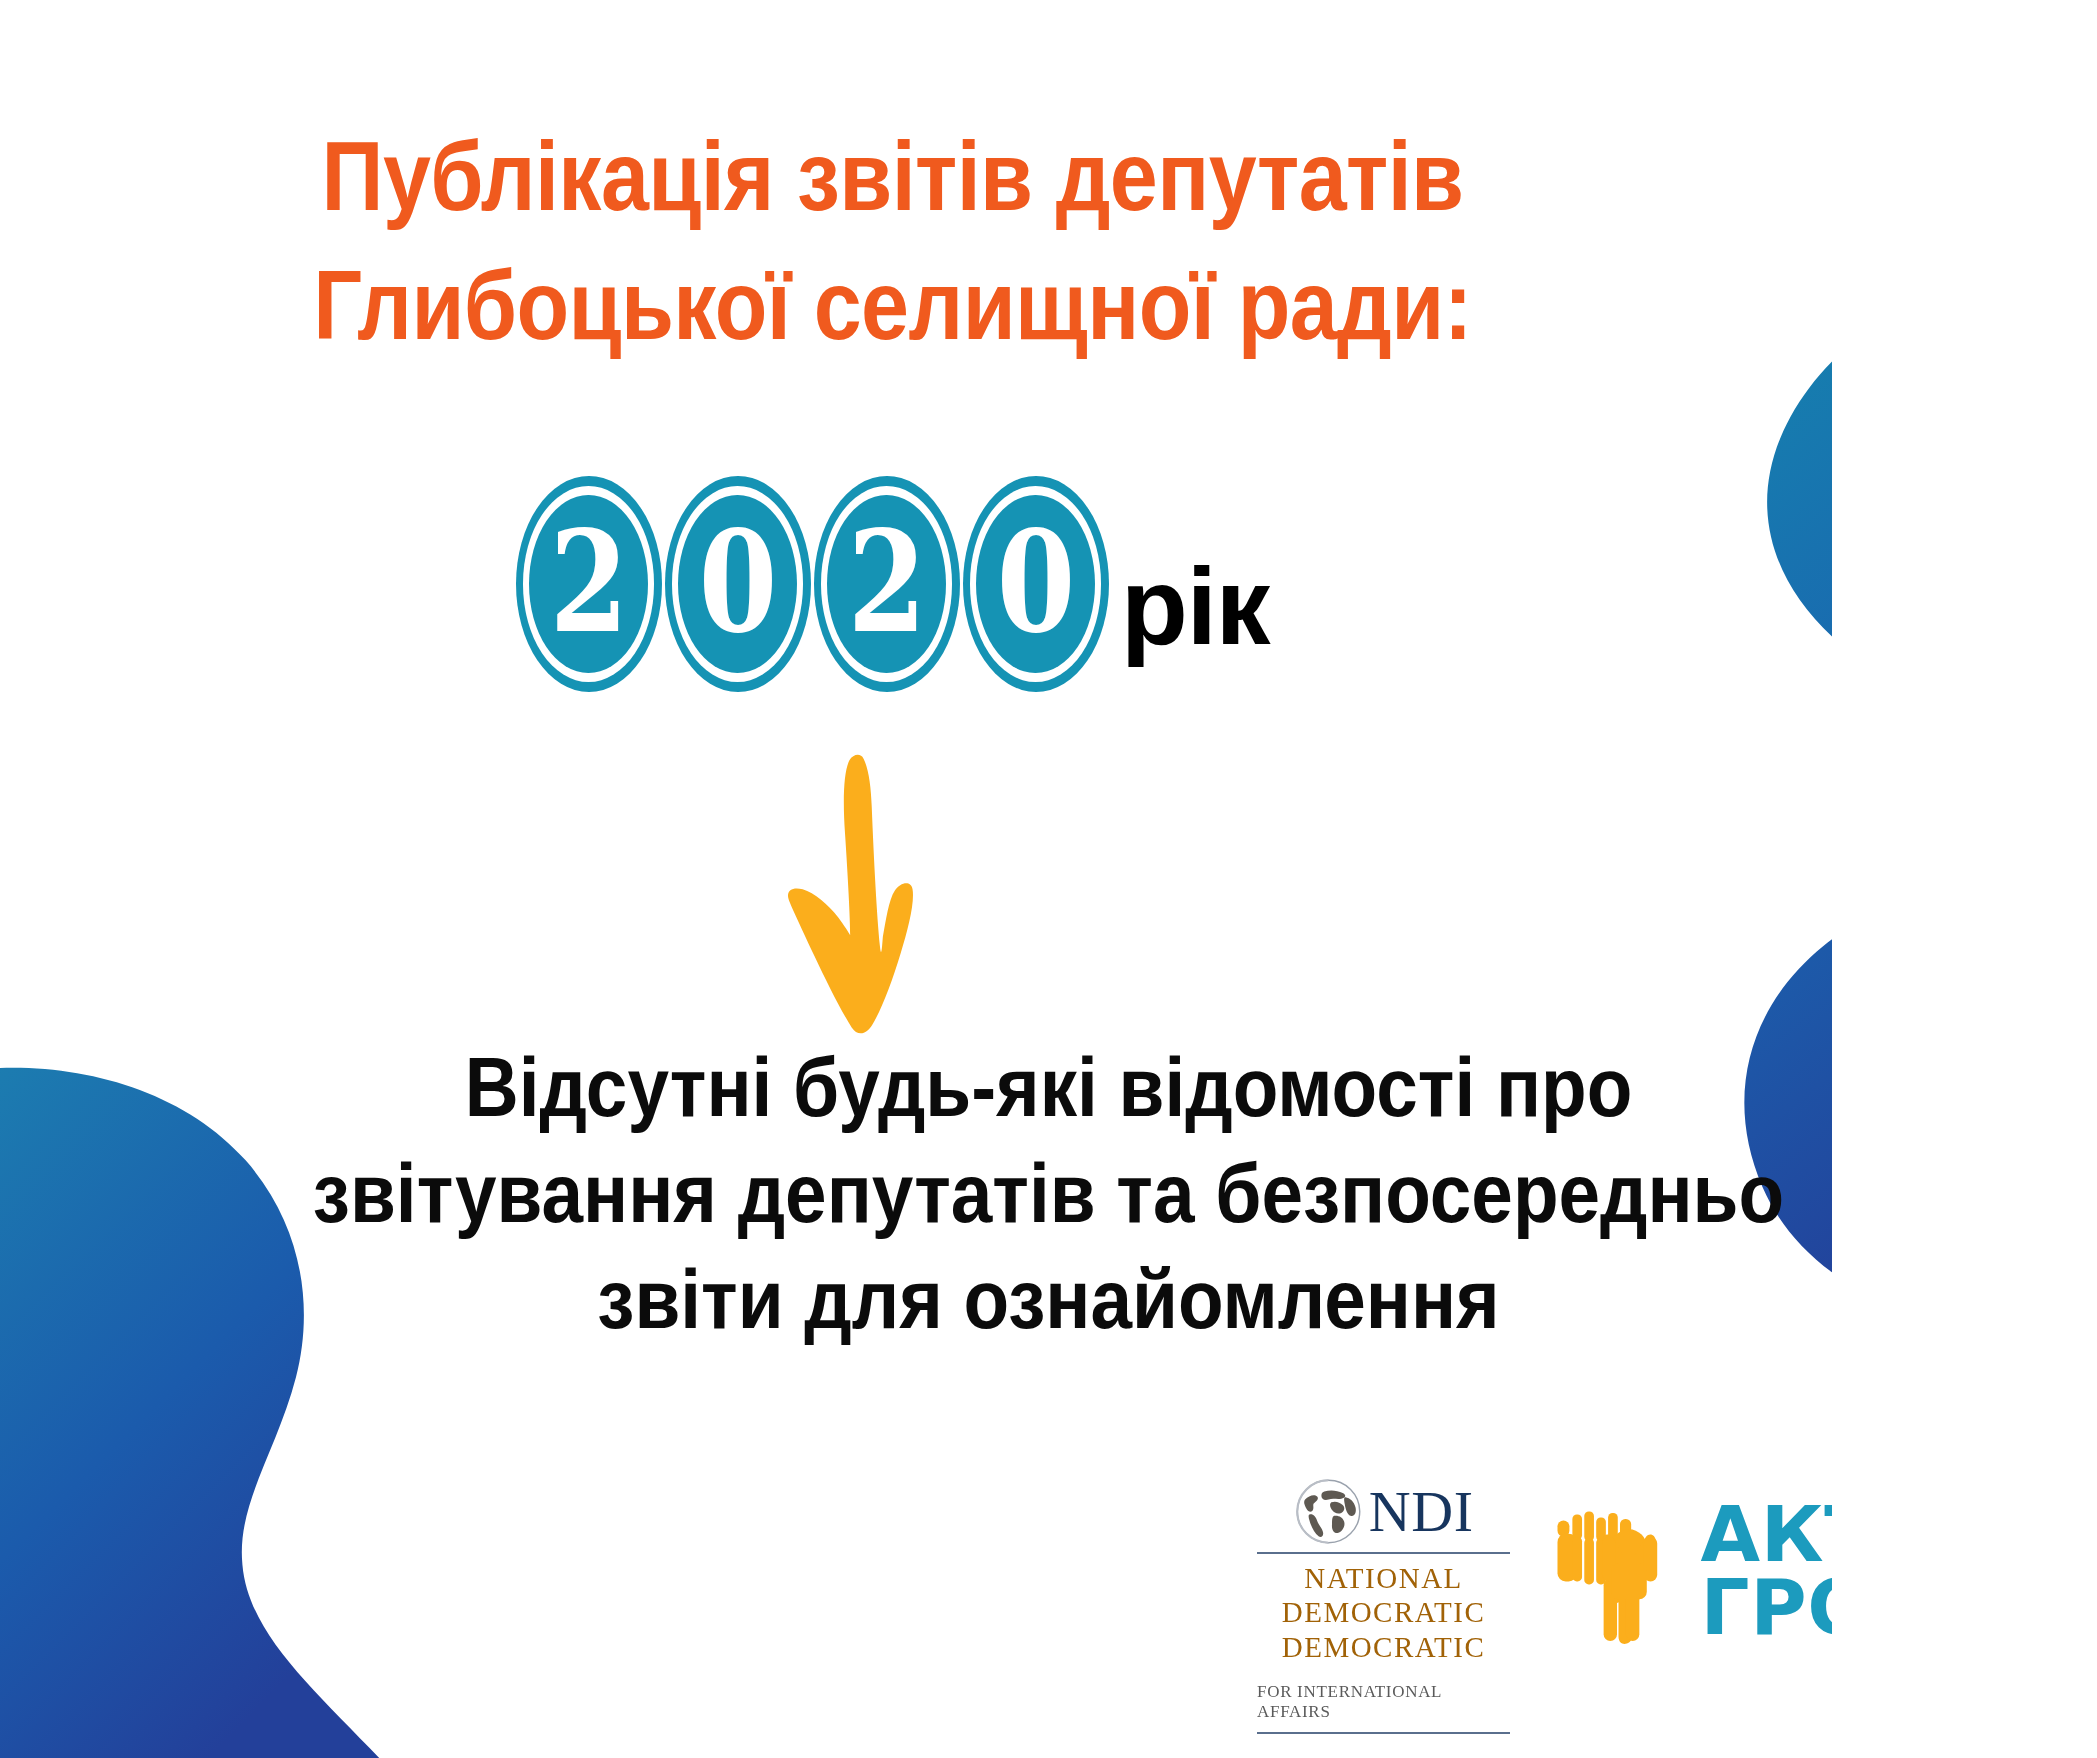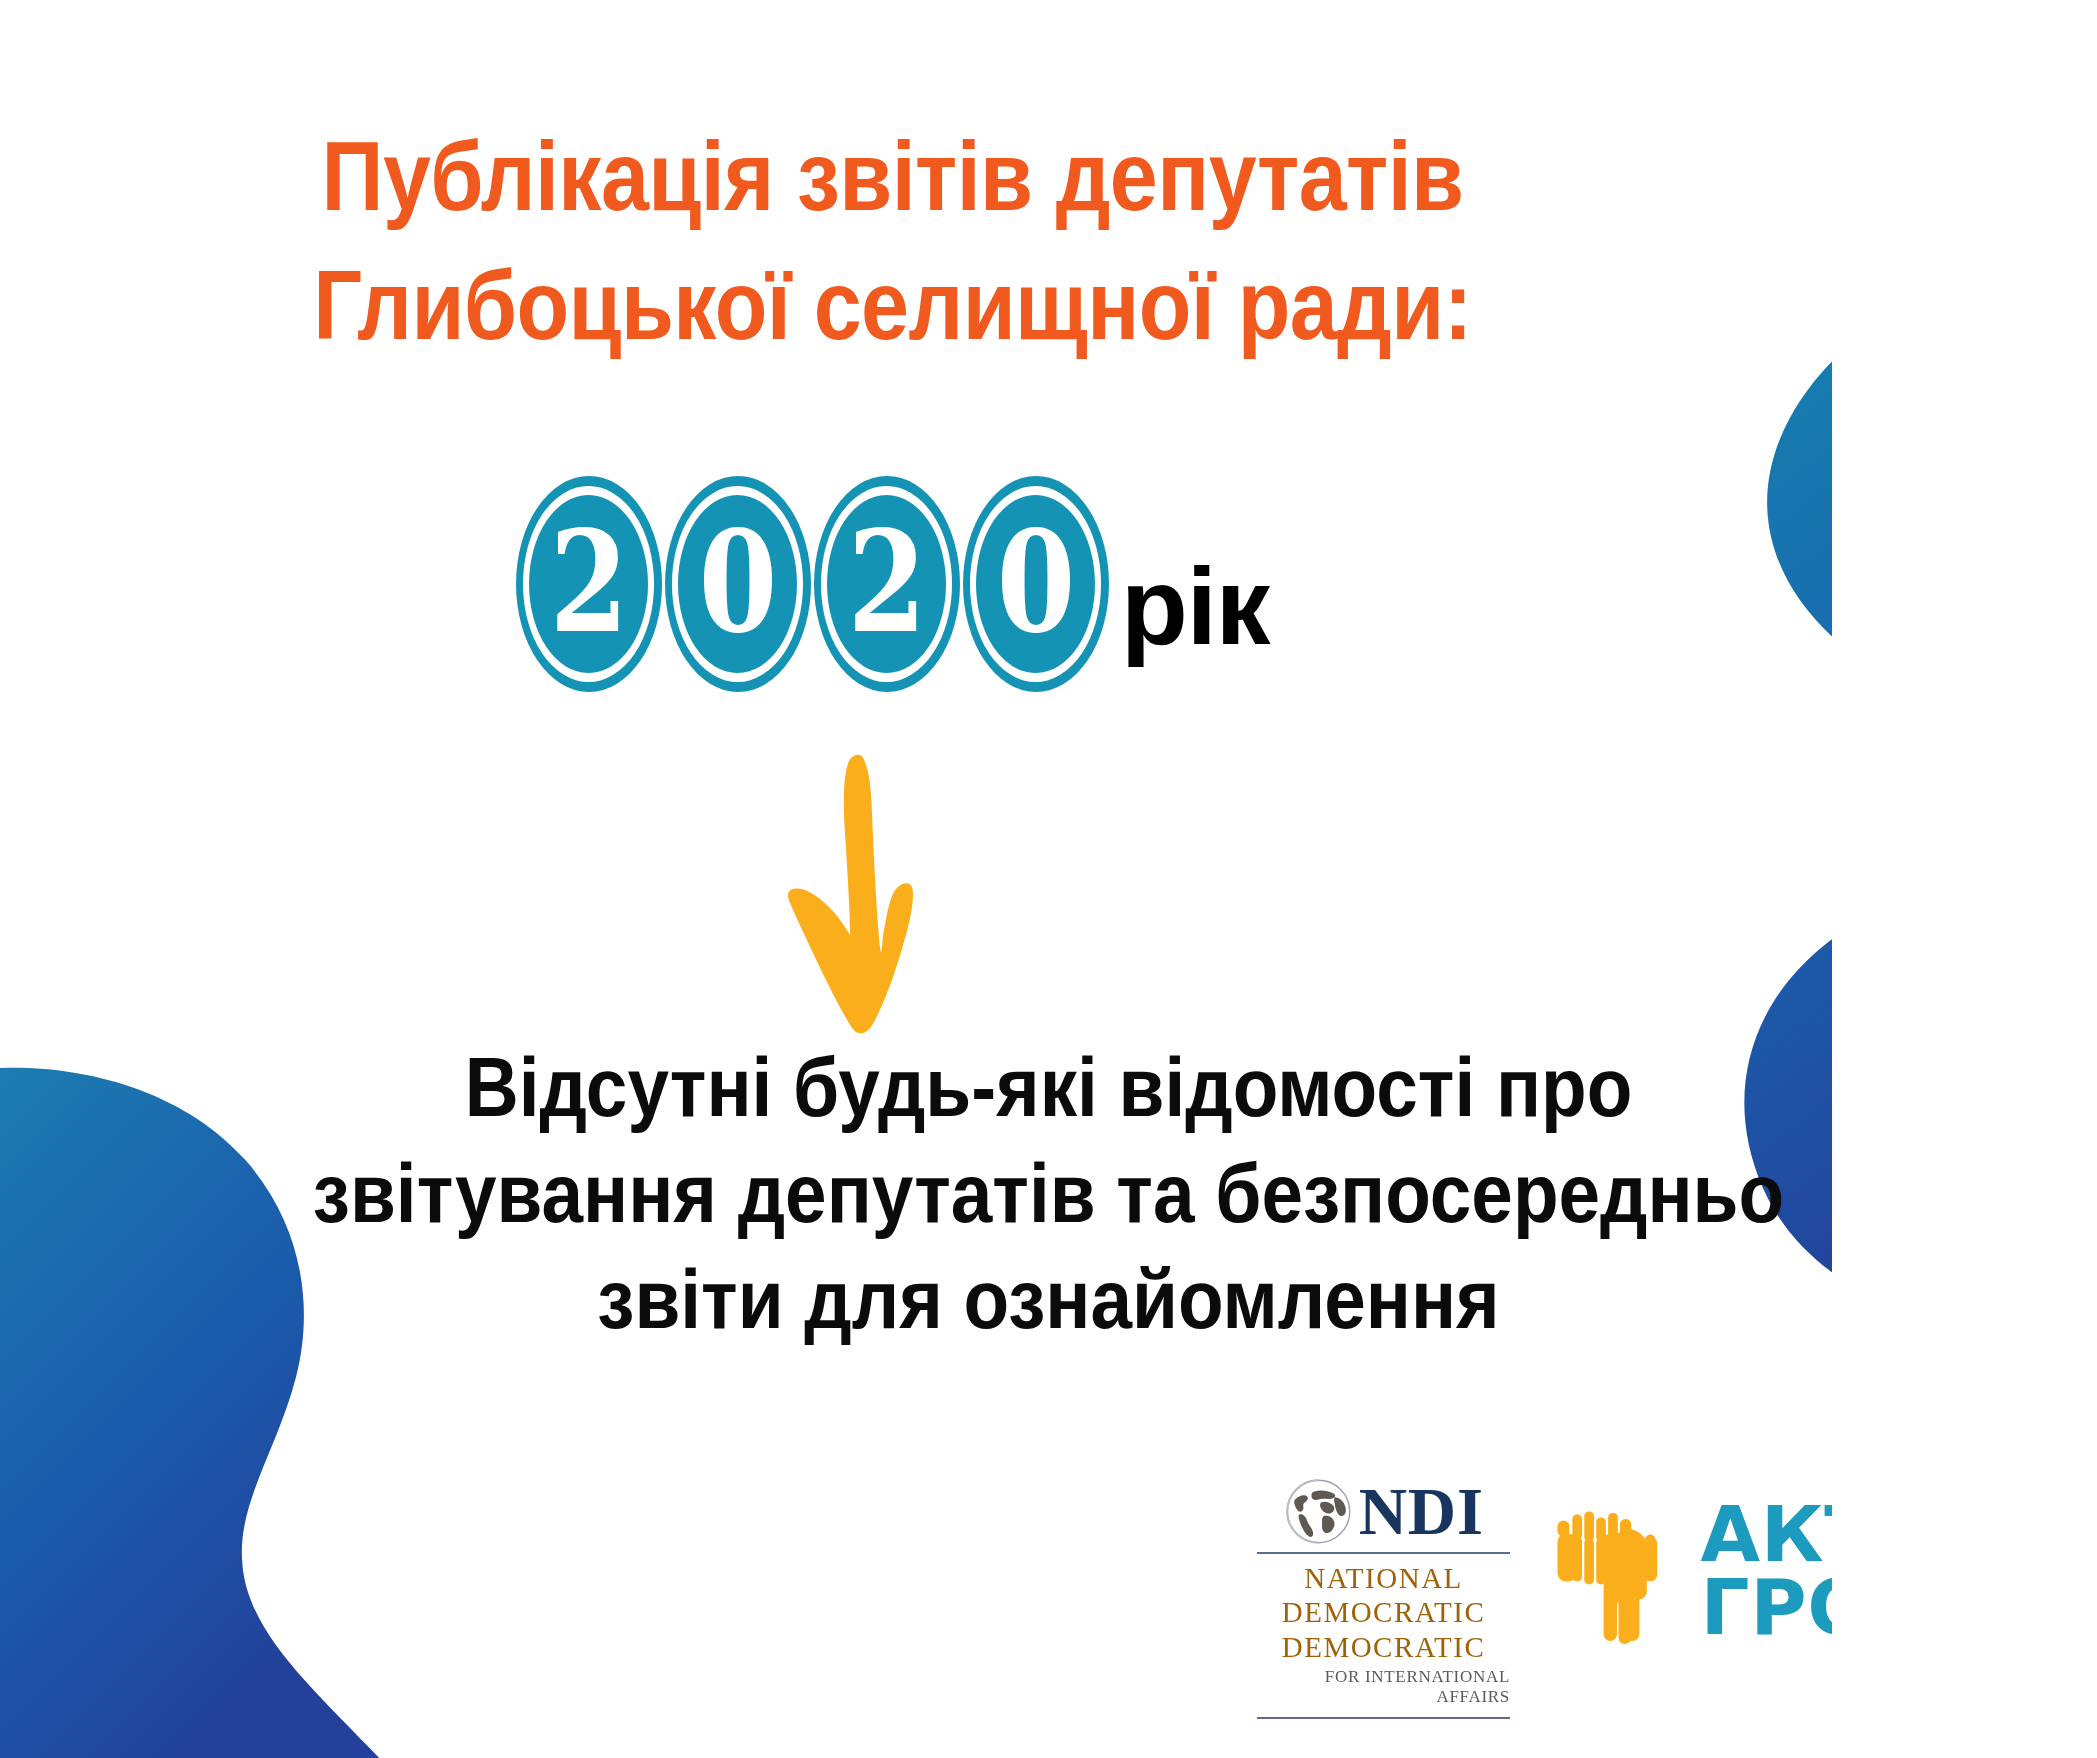--- a/index.html
+++ b/index.html
@@ -156,22 +156,22 @@
     align-items: center;
     width: 253px;
   }
   .ndi-top {
     display: flex;
     align-items: center;
     gap: 4.5px;
   }
   .ndi-letters {
     font-family: "Liberation Serif", "DejaVu Serif", serif;
-    font-weight: 700;
-    font-size: 67px;
+    font-weight: 400;
+    font-size: 58px;
     line-height: 1;
     color: #17355E;
     letter-spacing: 0.7px;
   }
   .ndi-rule {
     width: 100%;
     height: 2.2px;
     background: #5a6f8d;
     margin: 4.5px 0 7.4px 0;
   }
@@ -182,22 +182,22 @@
     color: #a16207;
     letter-spacing: 1.5px;
     text-align: center;
   }
   .ndi-sub-small {
     font-family: "Liberation Serif", "DejaVu Serif", serif;
     font-size: 17px;
     line-height: 1.2;
     color: #5a5a5a;
     letter-spacing: 0.7px;
-    text-align: right;
-    margin-top: 3px;
+    text-align: left;
+    margin-top: 18px;
   }
   .ndi-rule-bottom {
     width: 100%;
     height: 2.2px;
     background: #5a6f8d;
     margin-top: 9px;
   }
 
   .ag-logo {
     display: flex;

